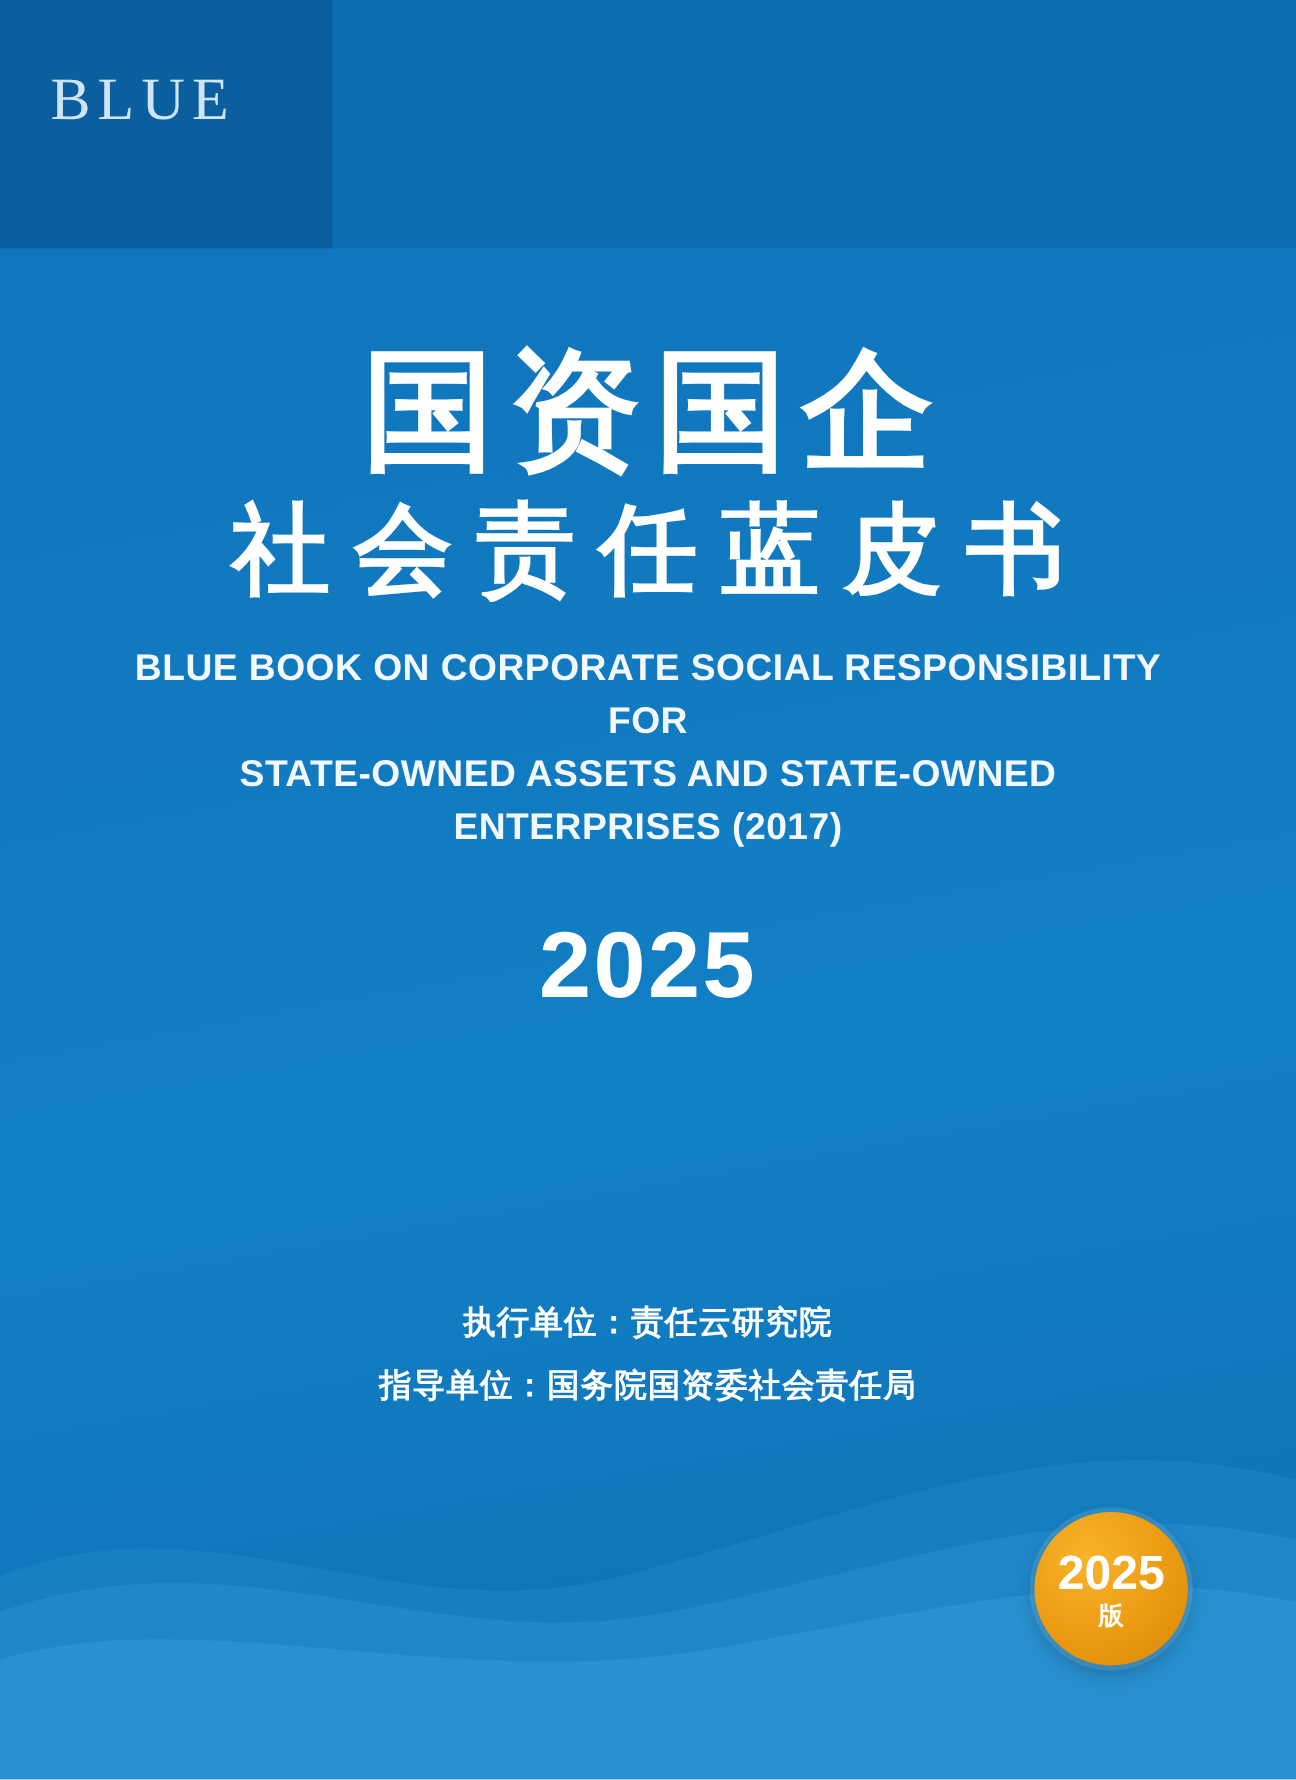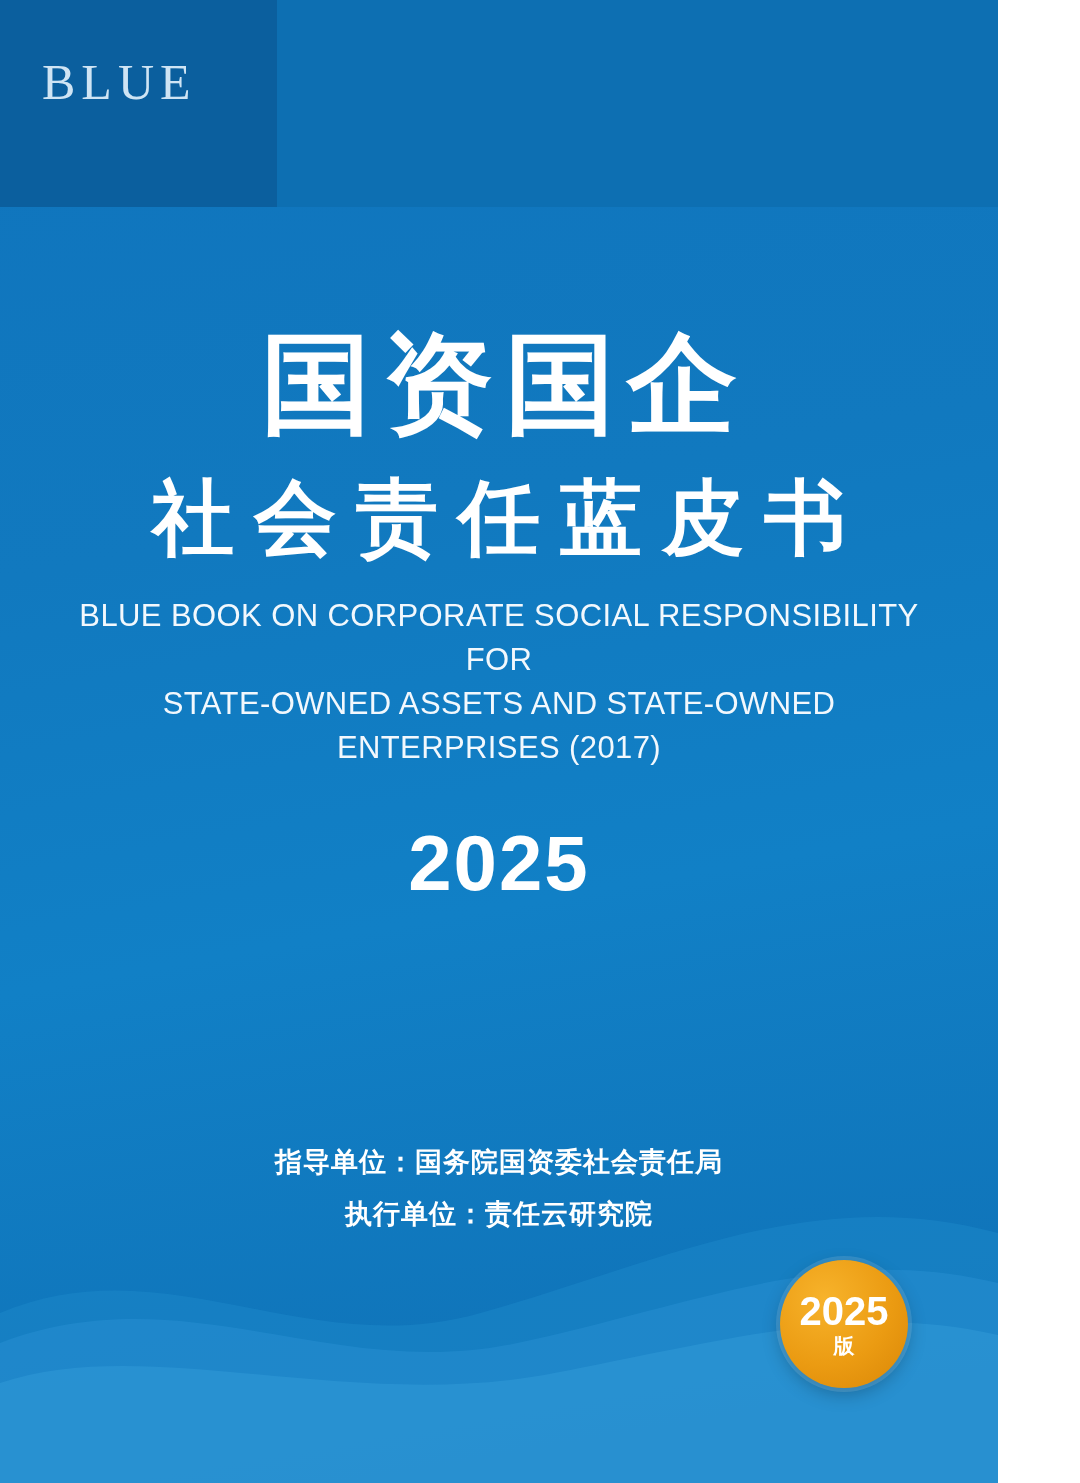--- a/index.html
+++ b/index.html
@@ -6,21 +6,21 @@
     margin: 0;
     padding: 0;
     background: #ffffff;
   }
   body {
     font-family: "Liberation Sans", "DejaVu Sans", sans-serif;
   }
 
   .cover {
     position: relative;
-    width: 998px;
+    width: 1080px;
     height: 1483px;
     overflow: hidden;
     background: #1178bd;
     background: linear-gradient(170deg, #0f74bd 0%, #1179bf 35%, #1180c6 60%, #0f6fb4 100%);
   }
 
   
   .wave {
     position: absolute;
     left: 0;
@@ -63,48 +63,48 @@
 
   .content {
     position: absolute;
     left: 0;
     right: 0;
     top: 207px;
     text-align: center;
   }
 
   .title-cn-1 {
-    margin-top: 118px;
+    margin-top: 76px;
     color: #ffffff;
     font-size: 110px;
     font-weight: bold;
     letter-spacing: 12px;
     line-height: 118px;
     text-indent: 12px;
     font-family: "DejaVu Sans", "Liberation Sans", sans-serif;
   }
   .title-cn-2 {
-    margin-top: 25px;
+    margin-top: 8px;
     color: #ffffff;
     font-size: 82px;
     font-weight: bold;
     letter-spacing: 20px;
     line-height: 100px;
     text-indent: 20px;
     font-family: "DejaVu Sans", "Liberation Sans", sans-serif;
   }
 
   .title-en {
     margin: 26px auto 0 auto;
     width: 880px;
     color: #f2f8fd;
     font-size: 31px;
     line-height: 44px;
     letter-spacing: 0.4px;
-    font-weight: 400;
+    font-weight: 700;
   }
 
   .year-big {
     margin-top: 50px;
     color: #ffffff;
     font-size: 78px;
     font-weight: bold;
     letter-spacing: 2px;
     line-height: 86px;
   }
@@ -175,22 +175,22 @@
     <div class="title-cn-2">社会责任蓝皮书</div>
 
     <div class="title-en">
       <div>BLUE BOOK ON CORPORATE SOCIAL RESPONSIBILITY FOR</div>
       <div>STATE-OWNED ASSETS AND STATE-OWNED ENTERPRISES (2017)</div>
     </div>
 
     <div class="year-big">2025</div>
 
     <div class="credits">
+      <div>执行单位：责任云研究院</div>
       <div>指导单位：国务院国资委社会责任局</div>
-      <div>执行单位：责任云研究院</div>
     </div>
   </div>
 
   <div class="seal">
     <div class="seal-year">2025</div>
     <div class="seal-sub">版</div>
   </div>
 
 </div>
 

